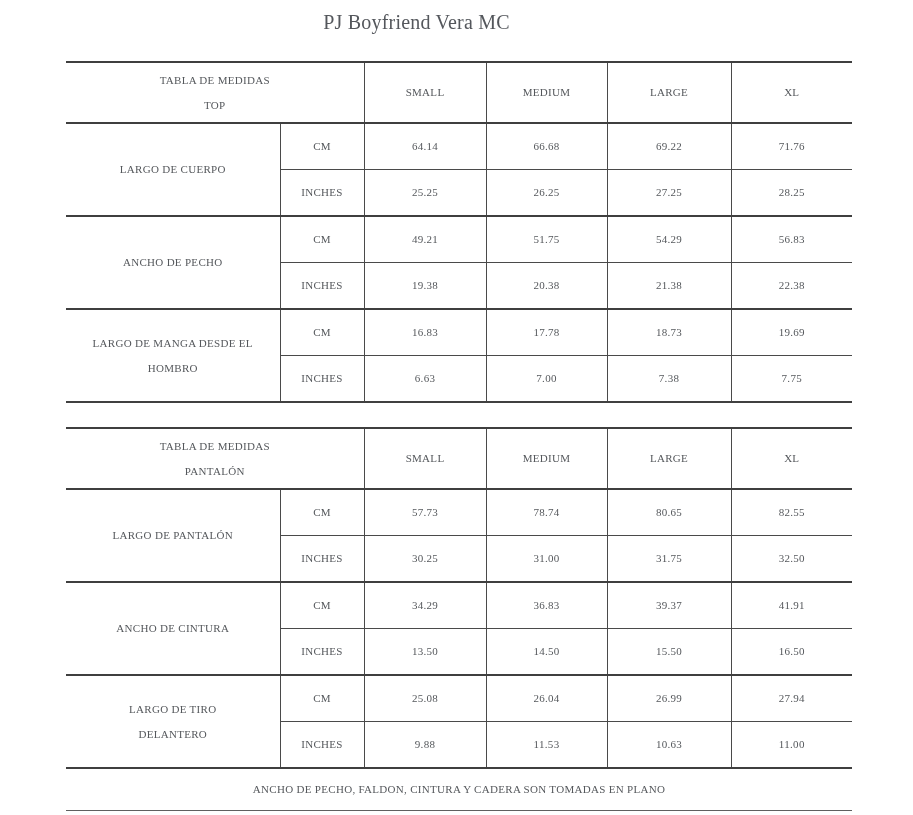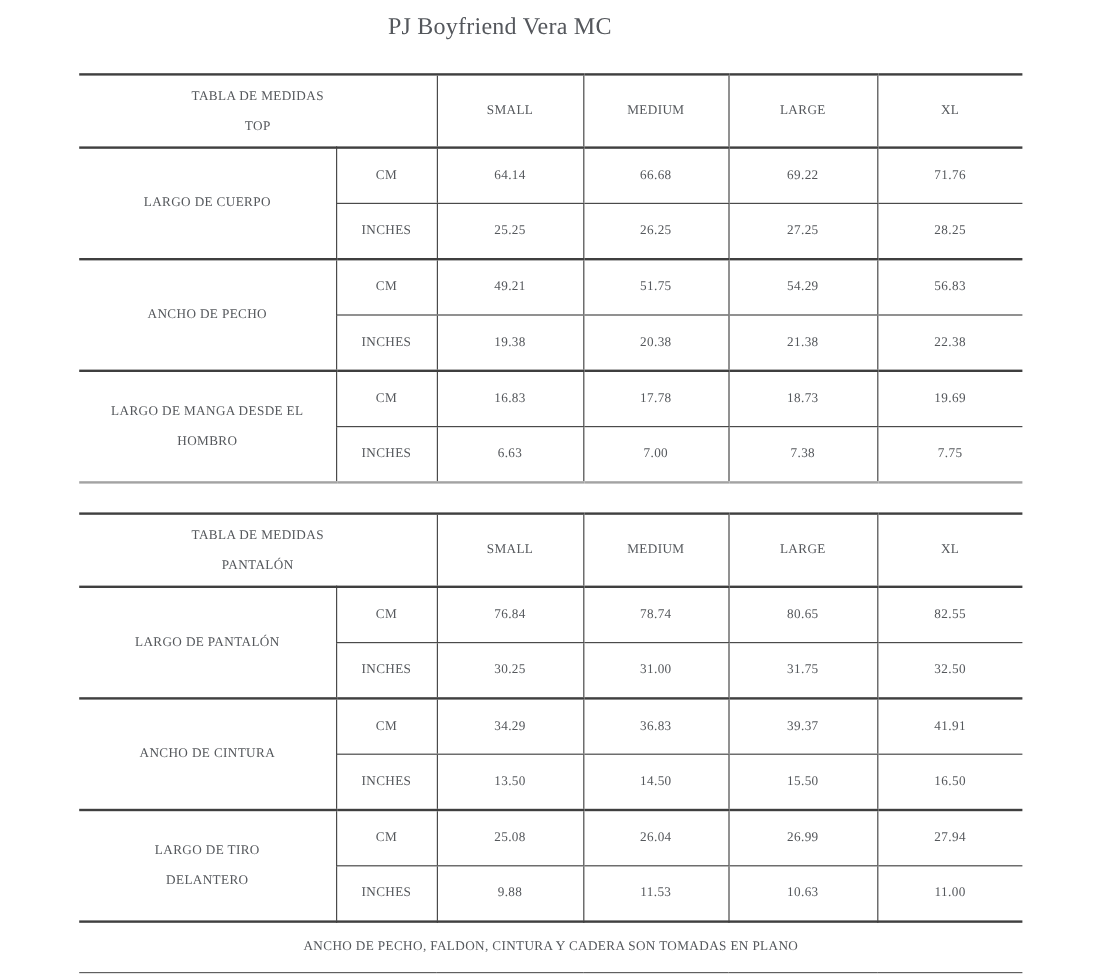--- a/index.html
+++ b/index.html
@@ -52,21 +52,21 @@
     font-weight: normal;
     letter-spacing: 0.3px;
     padding: 2px 4px;
     white-space: pre-line;
     line-height: 25px;
   }
   th.hd  { height: 55px; border-top: 2px solid #3f3f3f; border-bottom: 2px solid #3f3f3f; }
   td.cell { height: 41px; }
   .bl  { border-left: 1px solid #4a4a4a; }
   .gt  { border-top: 2px solid #3f3f3f; }
-  .gb  { border-bottom: 2px solid #a3a3a3; }
+  .gb  { border-bottom: 2px solid #404040; }
   .sub { border-bottom: 1px solid #4a4a4a; }
   td.foot {
     height: 37px;
     border-top: 2px solid #3f3f3f;
     border-bottom: 1px solid #606060;
     letter-spacing: 0.3px;
   }
 </style>
 </head>
 <body>
@@ -158,21 +158,21 @@
 PANTALÓN</th>
     <th class="cell hd bl">SMALL</th>
     <th class="cell hd bl">MEDIUM</th>
     <th class="cell hd bl">LARGE</th>
     <th class="cell hd bl">XL</th>
   </tr>
 
   <tr>
     <td class="cell gt" rowspan="2">LARGO DE PANTALÓN</td>
     <td class="cell gt bl sub">CM</td>
-    <td class="cell gt bl sub">76.84</td>
+    <td class="cell gt bl sub">57.73</td>
     <td class="cell gt bl sub">78.74</td>
     <td class="cell gt bl sub">80.65</td>
     <td class="cell gt bl sub">82.55</td>
   </tr>
   <tr>
     <td class="cell bl">INCHES</td>
     <td class="cell bl">30.25</td>
     <td class="cell bl">31.00</td>
     <td class="cell bl">31.75</td>
     <td class="cell bl">32.50</td>

